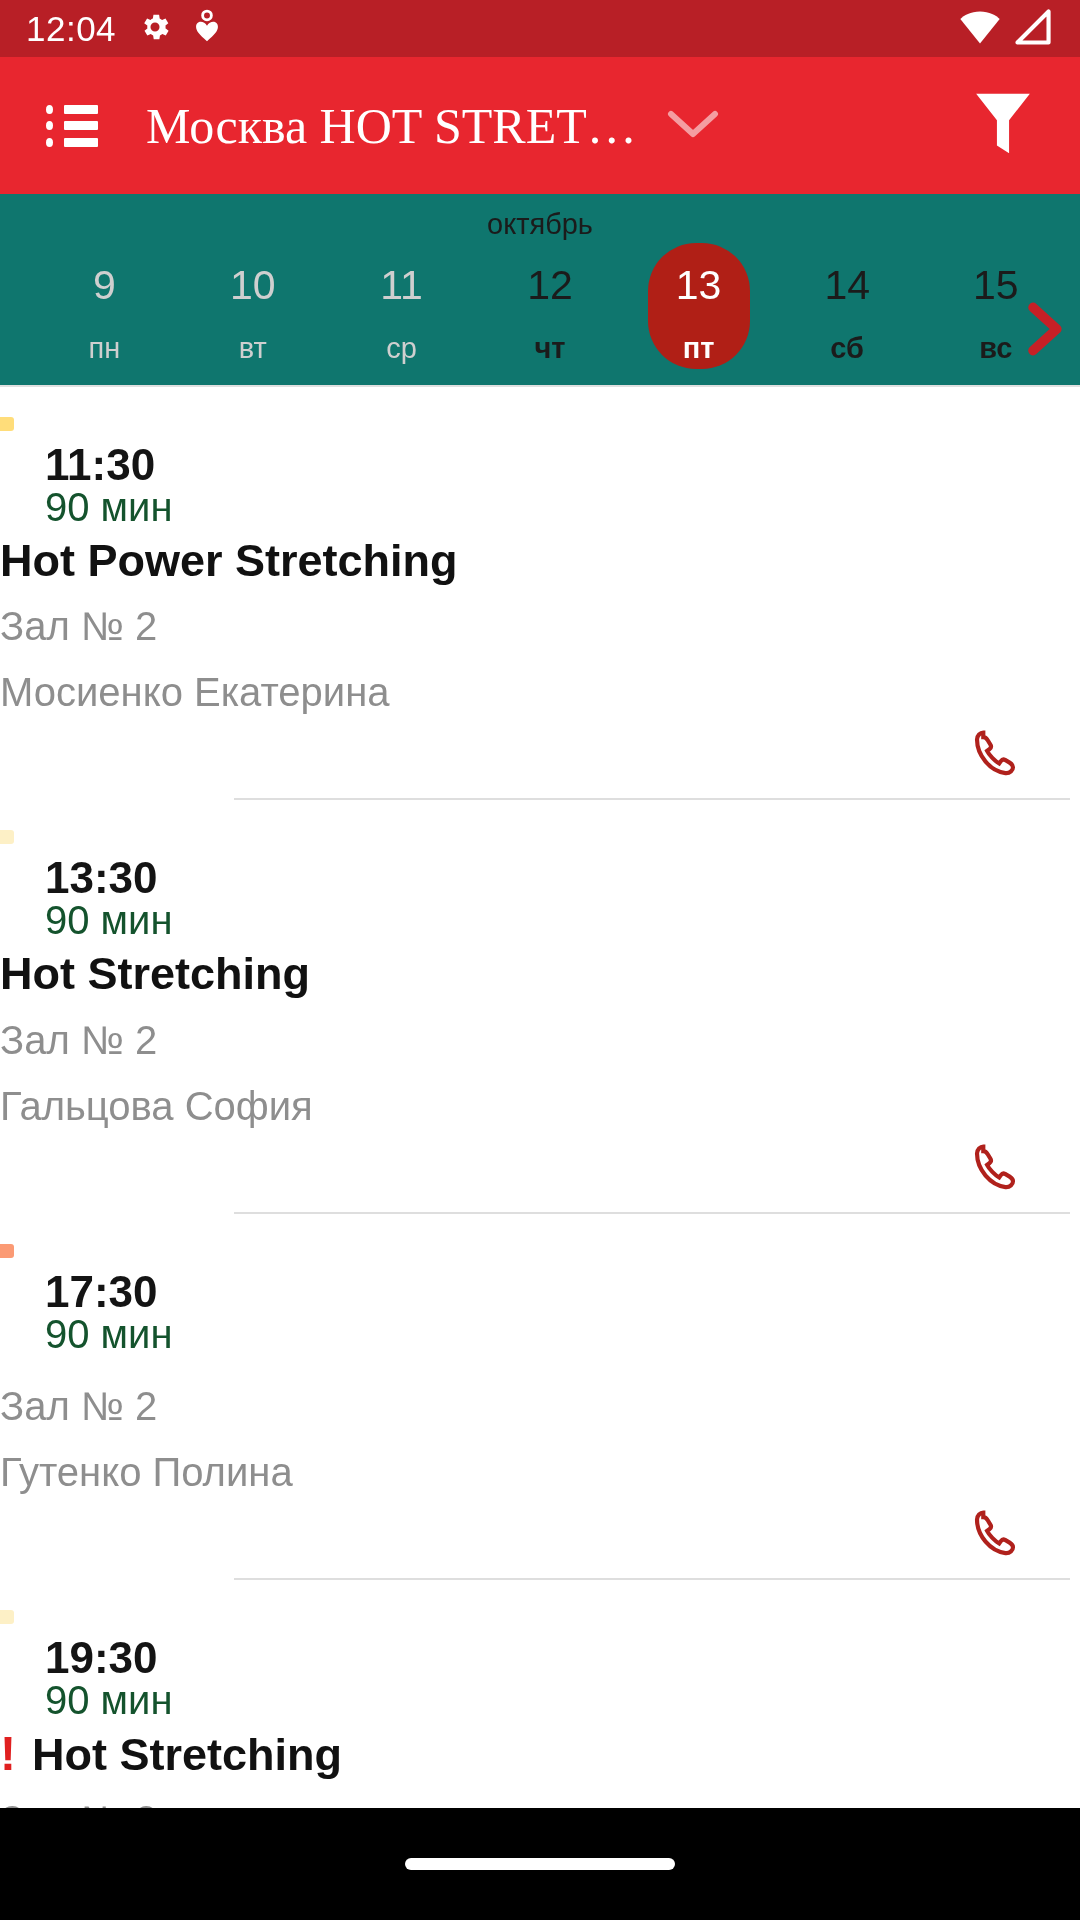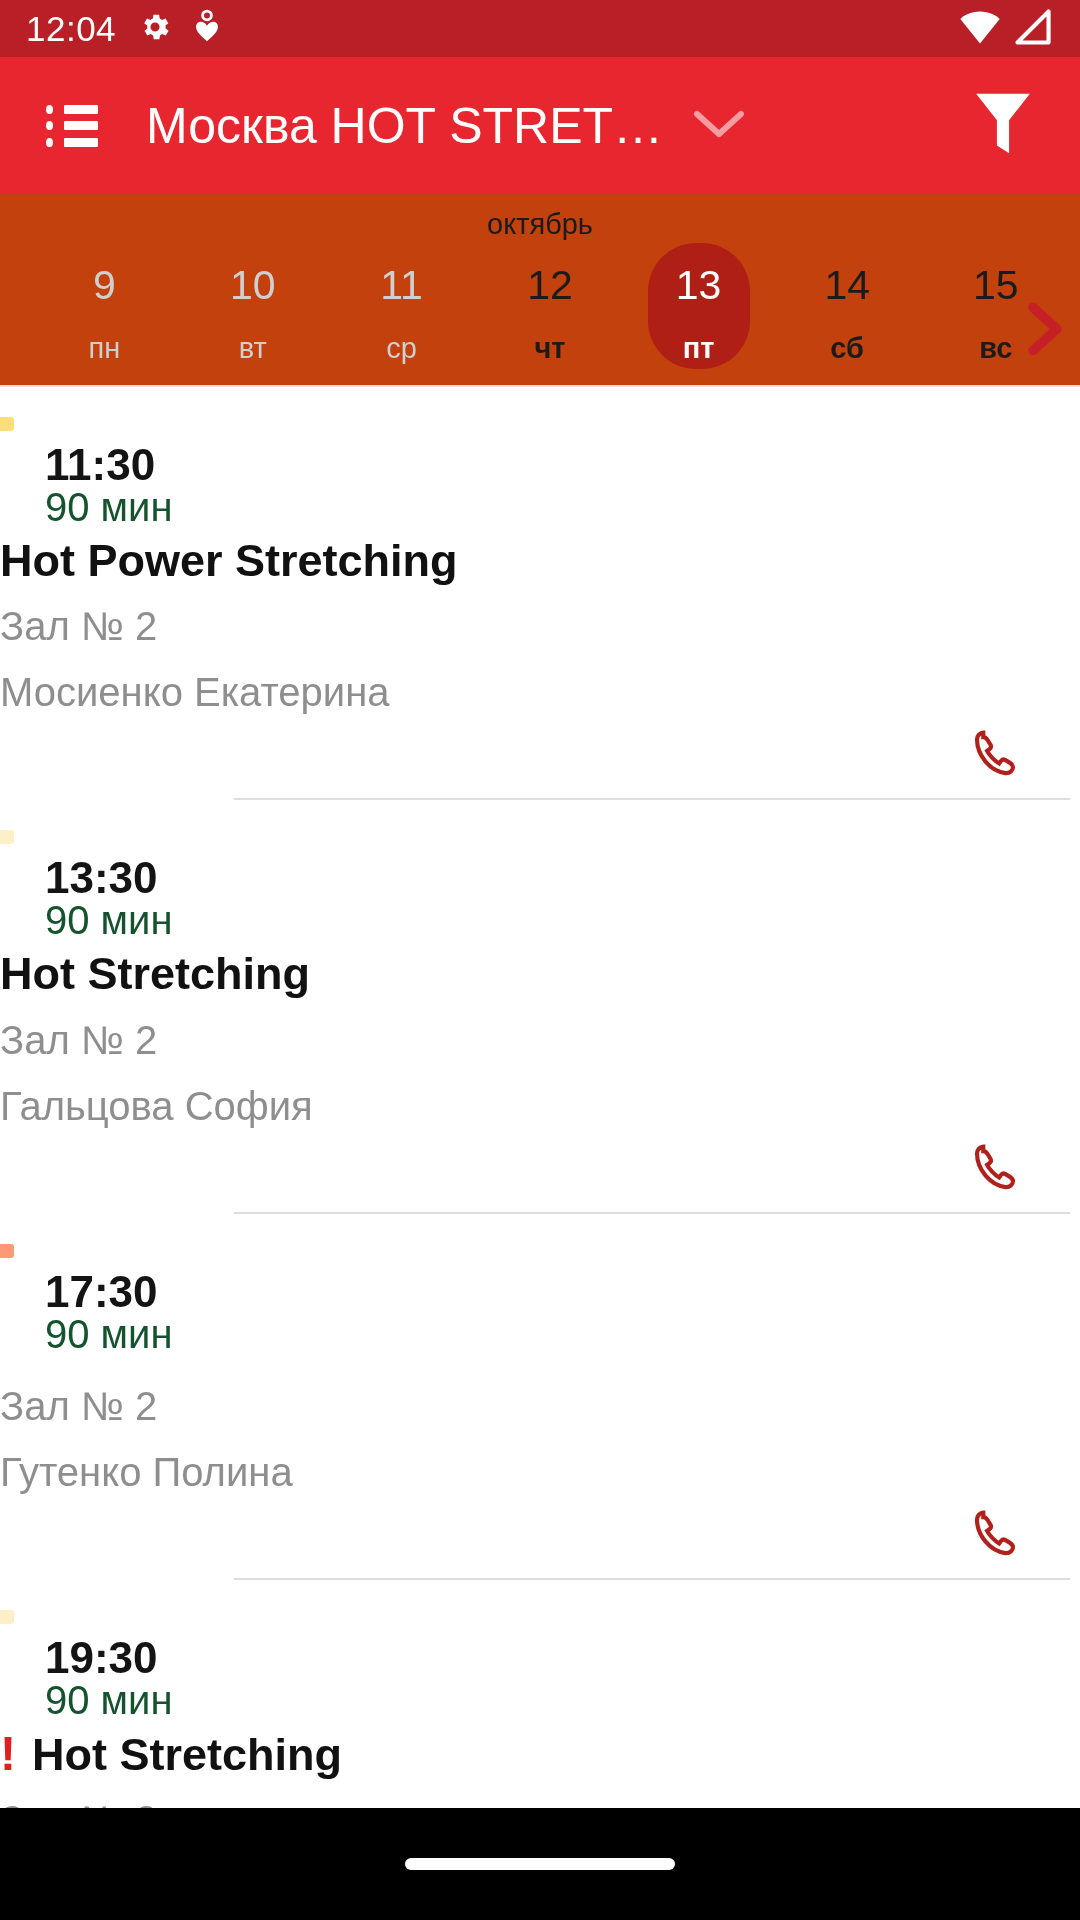--- a/index.html
+++ b/index.html
@@ -42,20 +42,21 @@
   .ic{ display:block; }
 
   
   .app-bar{
     height:137px;
     background:#e8262f;
     display:flex;
     align-items:center;
     padding:0 40px 0 46px;
     color:#ffffff;
+    font-family:Liberation Serif, serif;
   }
   .menu-icon{
     width:52px; height:42px;
     display:flex; flex-direction:column;
     justify-content:space-between;
     flex:0 0 auto;
   }
   .menu-row{ display:flex; align-items:center; gap:11px; }
   .menu-dot{ width:9px; height:9px; background:#fff; border-radius:50%; }
   .menu-line{ height:9px; background:#fff; border-radius:1px; }
@@ -74,21 +75,21 @@
   .title-chevron{
     margin-left:30px;
     flex:0 0 auto;
     opacity:.55;
   }
   .app-bar-spacer{ flex:1; }
   .filter-icon{ flex:0 0 auto; margin-right:6px; }
 
   
   .date-strip{
-    background:#c2410c;
+    background:#0f766e;
     padding-top:16px;
     border-bottom:2px solid #e0e0e0;
     position:relative;
     height:193px;
   }
   .month-label{
     text-align:center;
     font-size:29px;
     color:#1b1b1b;
     margin-bottom:10px;

